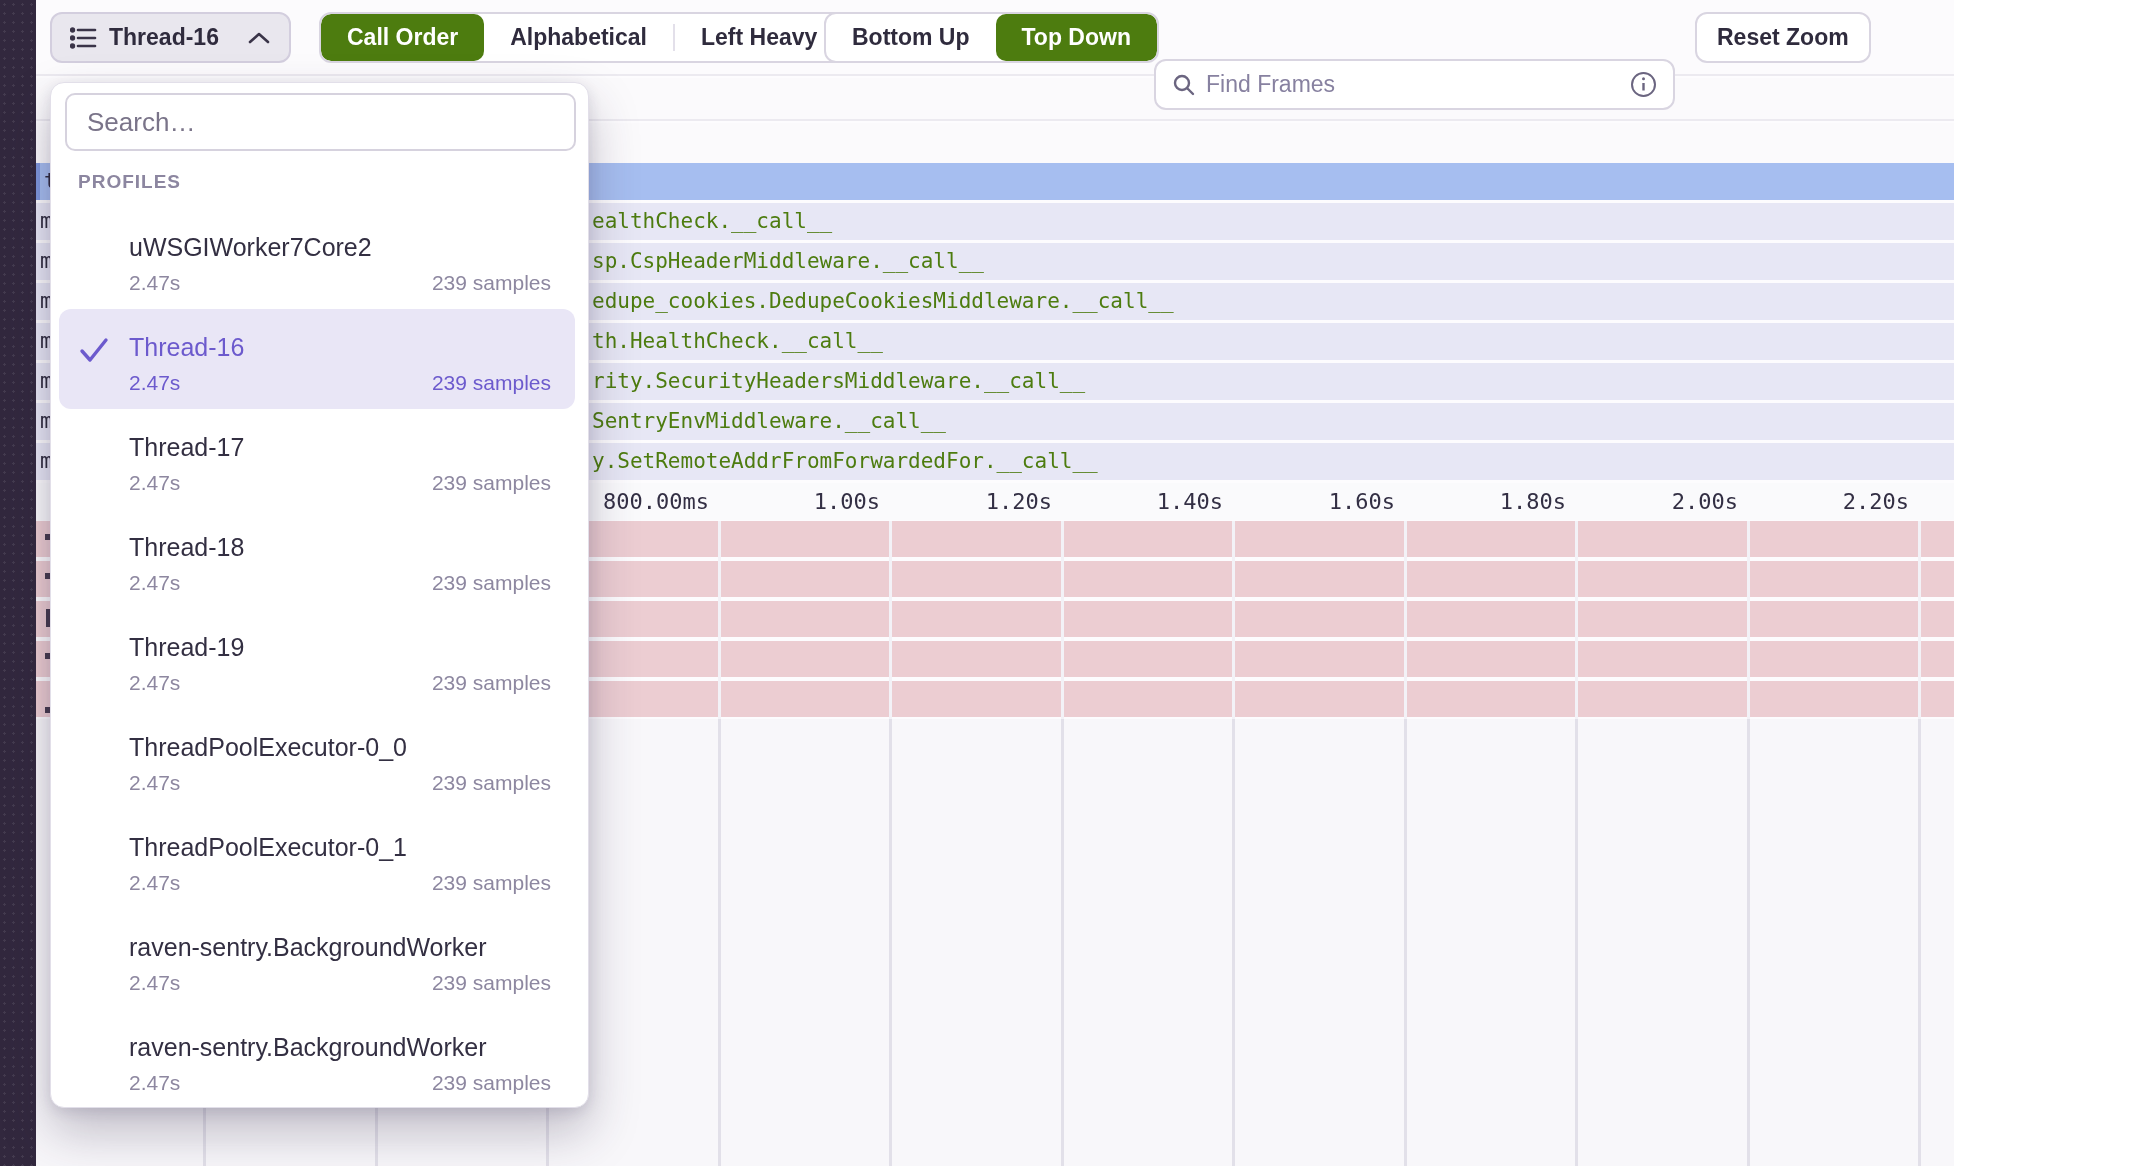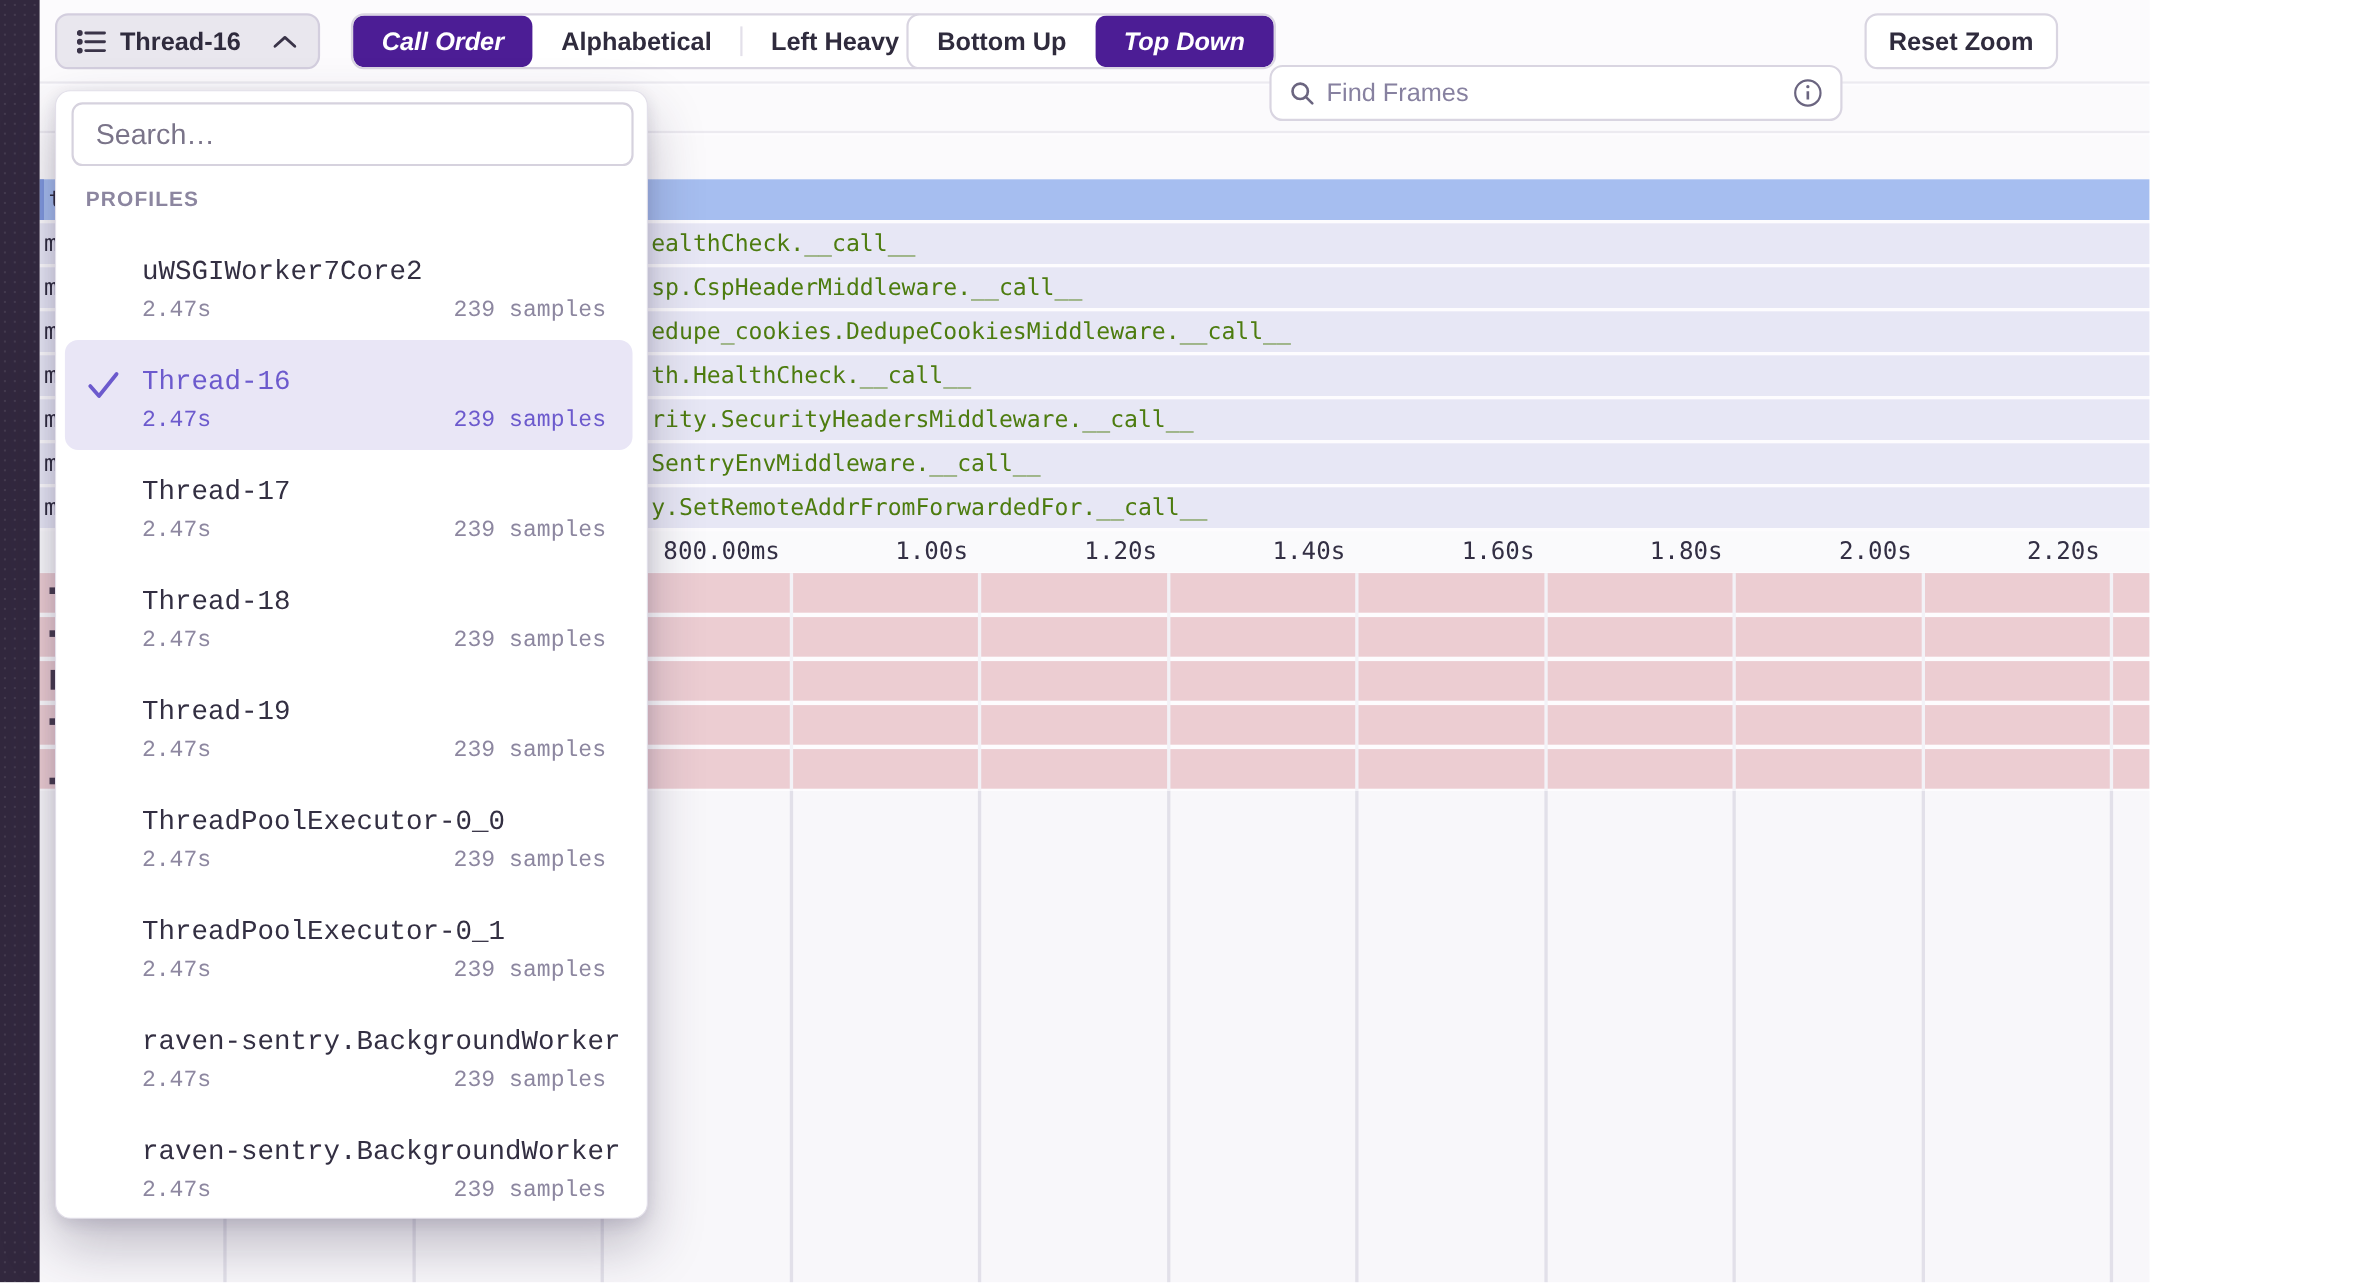--- a/index.html
+++ b/index.html
@@ -17,21 +17,21 @@
              border-bottom:2px solid #ecePee; border-bottom:2px solid #eceaf0; z-index:5; }
   .btn { position:absolute; top:12px; height:51px; display:flex; align-items:center; gap:10px;
          border:2px solid #d9d5e1; border-radius:12px; background:#fff; padding:0 20px;
          font-size:23px; font-weight:700; color:#2f2b3d; cursor:pointer; }
   .thread-btn { left:14px; background:#e9e7ee; border-color:#d3cede; padding:0 18px; gap:12px; }
   .seg { position:absolute; top:12px; height:51px; display:flex; align-items:stretch;
          border:2px solid #d9d5e1; border-radius:12px; background:#fff; overflow:hidden; }
   .seg1 { left:283px; } .seg2 { left:788px; }
   .seg-opt { display:flex; align-items:center; padding:0 26px; font-size:23px; font-weight:600;
              color:#2f2b3d; cursor:pointer; position:relative; }
-  .seg-opt.active { background:#4c1d95; color:#fff; font-weight:700; border-radius:10px;font-style:italic; }
+  .seg-opt.active { background:#4d7c0f; color:#fff; font-weight:700; border-radius:10px; }
   .seg-div { width:2px; background:#e3e0ea; margin:10px 0; }
   .findbox { position:absolute; left:1118px; top:12px; width:521px; height:51px; background:#fff;
              border:2px solid #d9d5e1; border-radius:12px; display:flex; align-items:center;
              padding:0 16px; gap:10px;margin-top:47px; }
   .findbox input { flex:1; border:none; outline:none; font-size:23px; color:#2f2b3d;
                    font-family:"Liberation Sans",sans-serif; background:transparent; }
   .findbox input::placeholder { color:#8781a0; }
   .reset-btn { left:1659px; }
   .color-btn { left:1847px; gap:12px; }
   .icon { display:inline-flex; align-items:center; justify-content:center; }
@@ -72,21 +72,21 @@
            box-shadow:0 24px 50px rgba(45,35,70,0.28), 0 4px 14px rgba(45,35,70,0.12); }
   .panel-search { position:absolute; left:14px; top:10px; width:511px; height:58px;
                   border:2px solid #d6d2de; border-radius:10px; background:#fff;
                   display:flex; align-items:center; padding:0 20px; }
   .panel-search input { width:100%; border:none; outline:none; background:transparent;
                         font-size:26px; color:#3a3550; font-family:"Liberation Sans",sans-serif; }
   .panel-search input::placeholder { color:#7a7489; }
   .dd-section { position:absolute; left:27px; top:88px; font-size:19px; font-weight:700;
                 letter-spacing:1px; color:#8c86a0; }
   .dd-list { position:absolute; left:0; top:126px; width:539px; }
-  .dd-item { position:relative; height:100px; margin:0 15px 0 8px; border-radius:12px; cursor:pointer;font-family:Liberation Mono, monospace; }
+  .dd-item { position:relative; height:100px; margin:0 15px 0 8px; border-radius:12px; cursor:pointer; }
   .dd-item.selected { background:#e9e6f6; }
   .dd-name { position:absolute; left:70px; top:24px; font-size:25px; font-weight:500; color:#332f42;
              white-space:nowrap; }
   .dd-item.selected .dd-name { color:#6c5acd; }
   .dd-meta { position:absolute; left:70px; right:24px; top:62px; display:flex;
              justify-content:space-between; font-size:21px; color:#8d87a0; }
   .dd-item.selected .dd-meta { color:#6c5acd; }
   .dd-check { position:absolute; left:18px; top:26px; }
 
   svg { display:block; }

